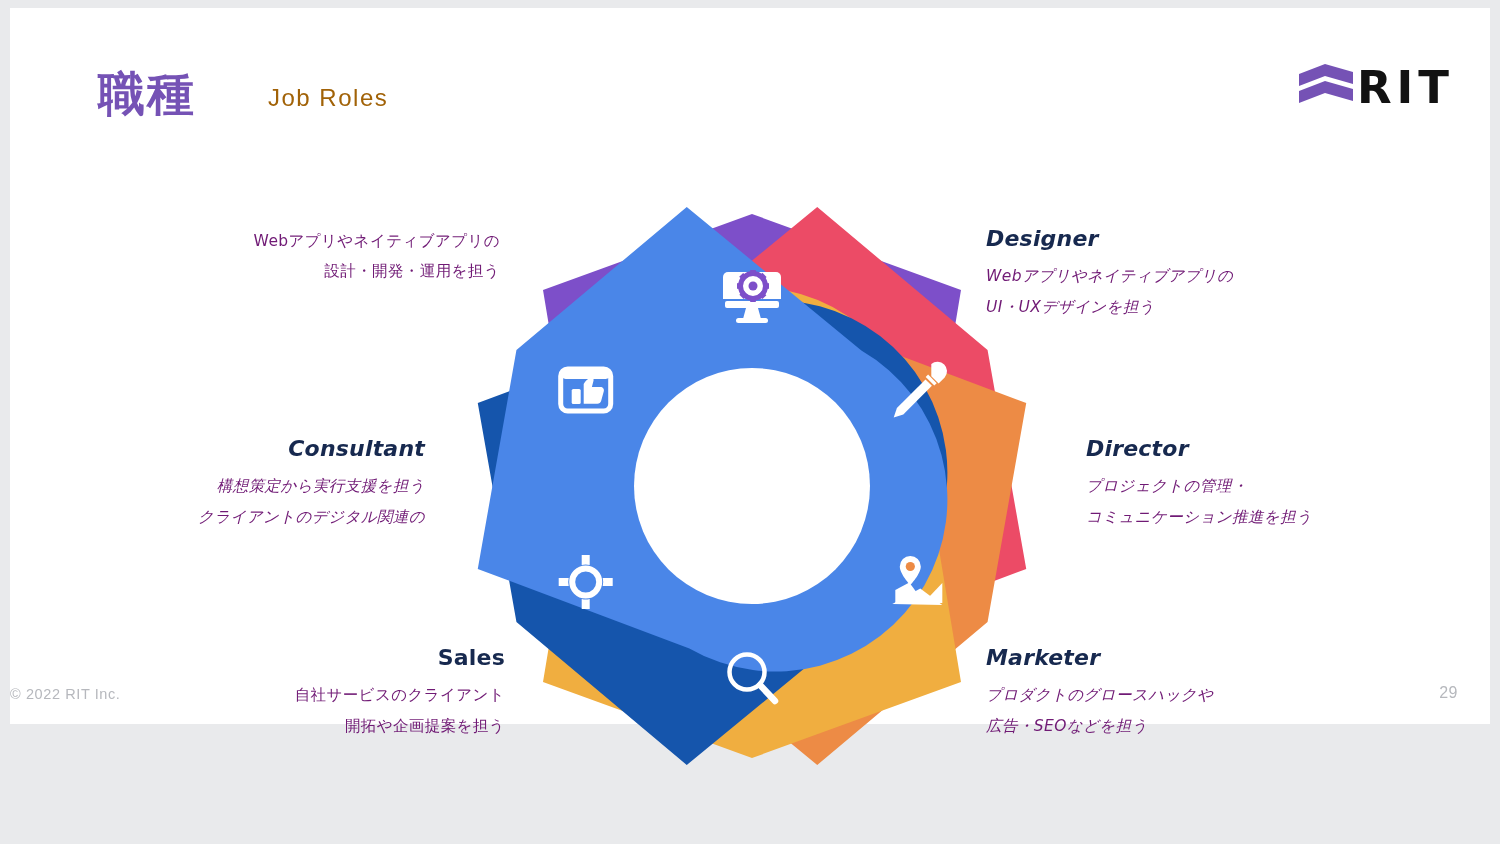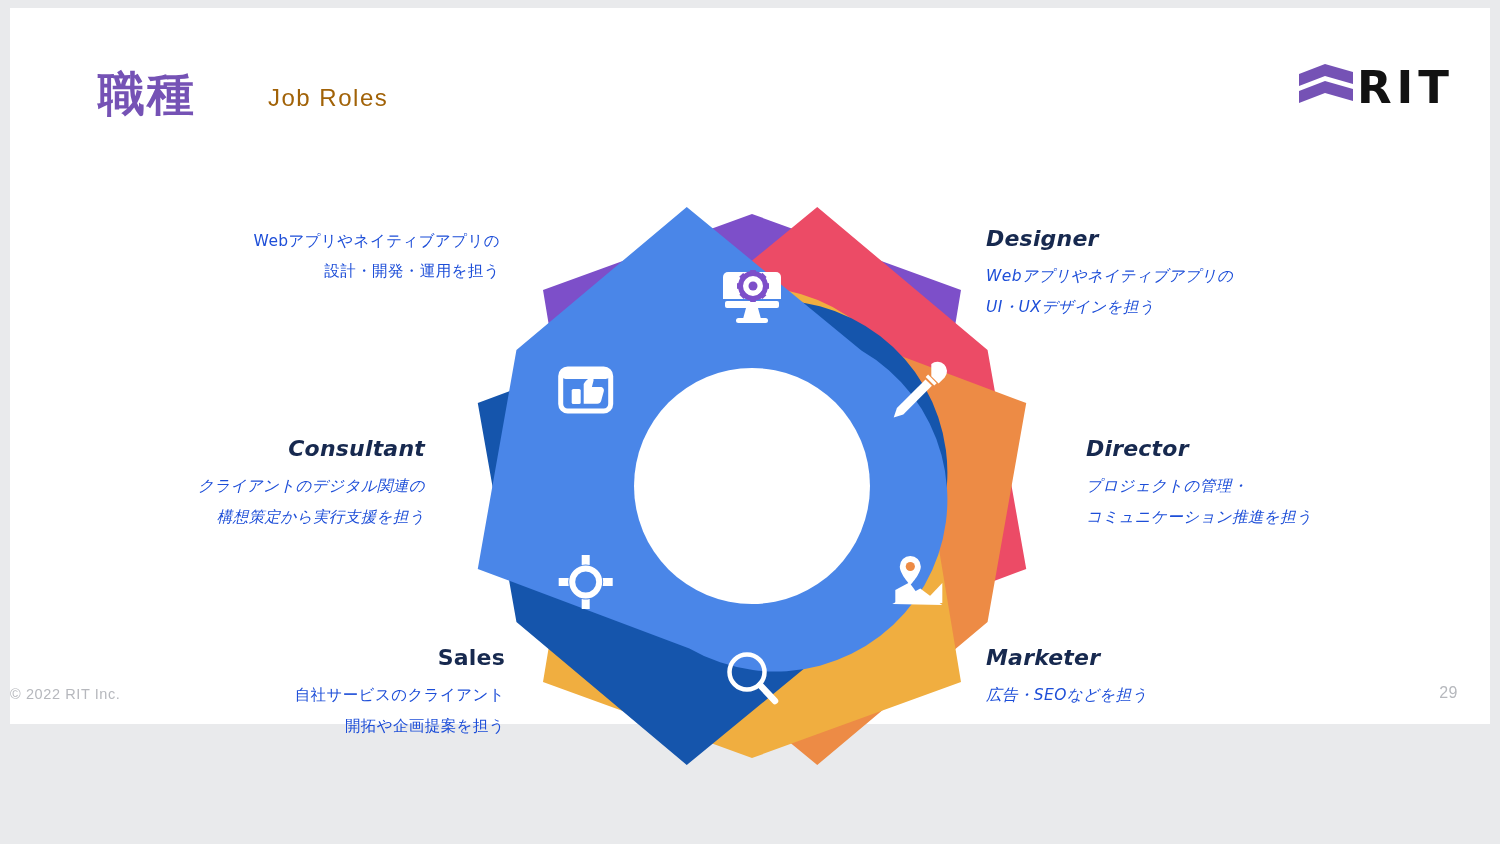--- a/index.html
+++ b/index.html
@@ -53,21 +53,21 @@
     position: absolute;
     width: 330px;
   }
   .role-name {
     font-size: 22px; font-weight: 700; color: #17294f;
     line-height: 1.2; letter-spacing: 0.2px;
     margin-bottom: 9px;
     font-family: "DejaVu Sans", "Liberation Sans", sans-serif;
   }
   .role-desc-line {
-    font-size: 15.5px; color: #1d4ed8; line-height: 1.95;
+    font-size: 15.5px; color: #701a75; line-height: 1.95;
     letter-spacing: 0.4px;
     font-family: "DejaVu Sans", "Liberation Sans", sans-serif;
   }
   .role.right { text-align: left; font-style: italic; }
   .role.left  { text-align: right; }
 
   #role-engineer   { left: 160px; top: 218px; }
   #role-consultant { left:  85px; top: 428px; font-style: italic; }
   #role-sales      { left: 165px; top: 637px; }
   #role-designer   { left: 976px; top: 218px; }
@@ -177,22 +177,22 @@
     </svg>
   </div>
 
   <div class="role left" id="role-engineer">
     <div class="role-desc-line">Webアプリやネイティブアプリの</div>
     <div class="role-desc-line">設計・開発・運用を担う</div>
   </div>
 
   <div class="role left" id="role-consultant">
     <div class="role-name">Consultant</div>
+    <div class="role-desc-line">構想策定から実行支援を担う</div>
     <div class="role-desc-line">クライアントのデジタル関連の</div>
-    <div class="role-desc-line">構想策定から実行支援を担う</div>
   </div>
 
   <div class="role left" id="role-sales">
     <div class="role-name">Sales</div>
     <div class="role-desc-line">自社サービスのクライアント</div>
     <div class="role-desc-line">開拓や企画提案を担う</div>
   </div>
 
   <div class="role right" id="role-designer">
     <div class="role-name">Designer</div>
@@ -201,19 +201,20 @@
   </div>
 
   <div class="role right" id="role-director">
     <div class="role-name">Director</div>
     <div class="role-desc-line">プロジェクトの管理・</div>
     <div class="role-desc-line">コミュニケーション推進を担う</div>
   </div>
 
   <div class="role right" id="role-marketer">
     <div class="role-name">Marketer</div>
+    <div class="role-desc-line">プロダクトのグロースハックや</div>
     <div class="role-desc-line">広告・SEOなどを担う</div>
   </div>
 
   <div id="footer-copy">© 2022 RIT Inc.</div>
   <div id="footer-page">29</div>
 
 </div>
 
 </body></html>

